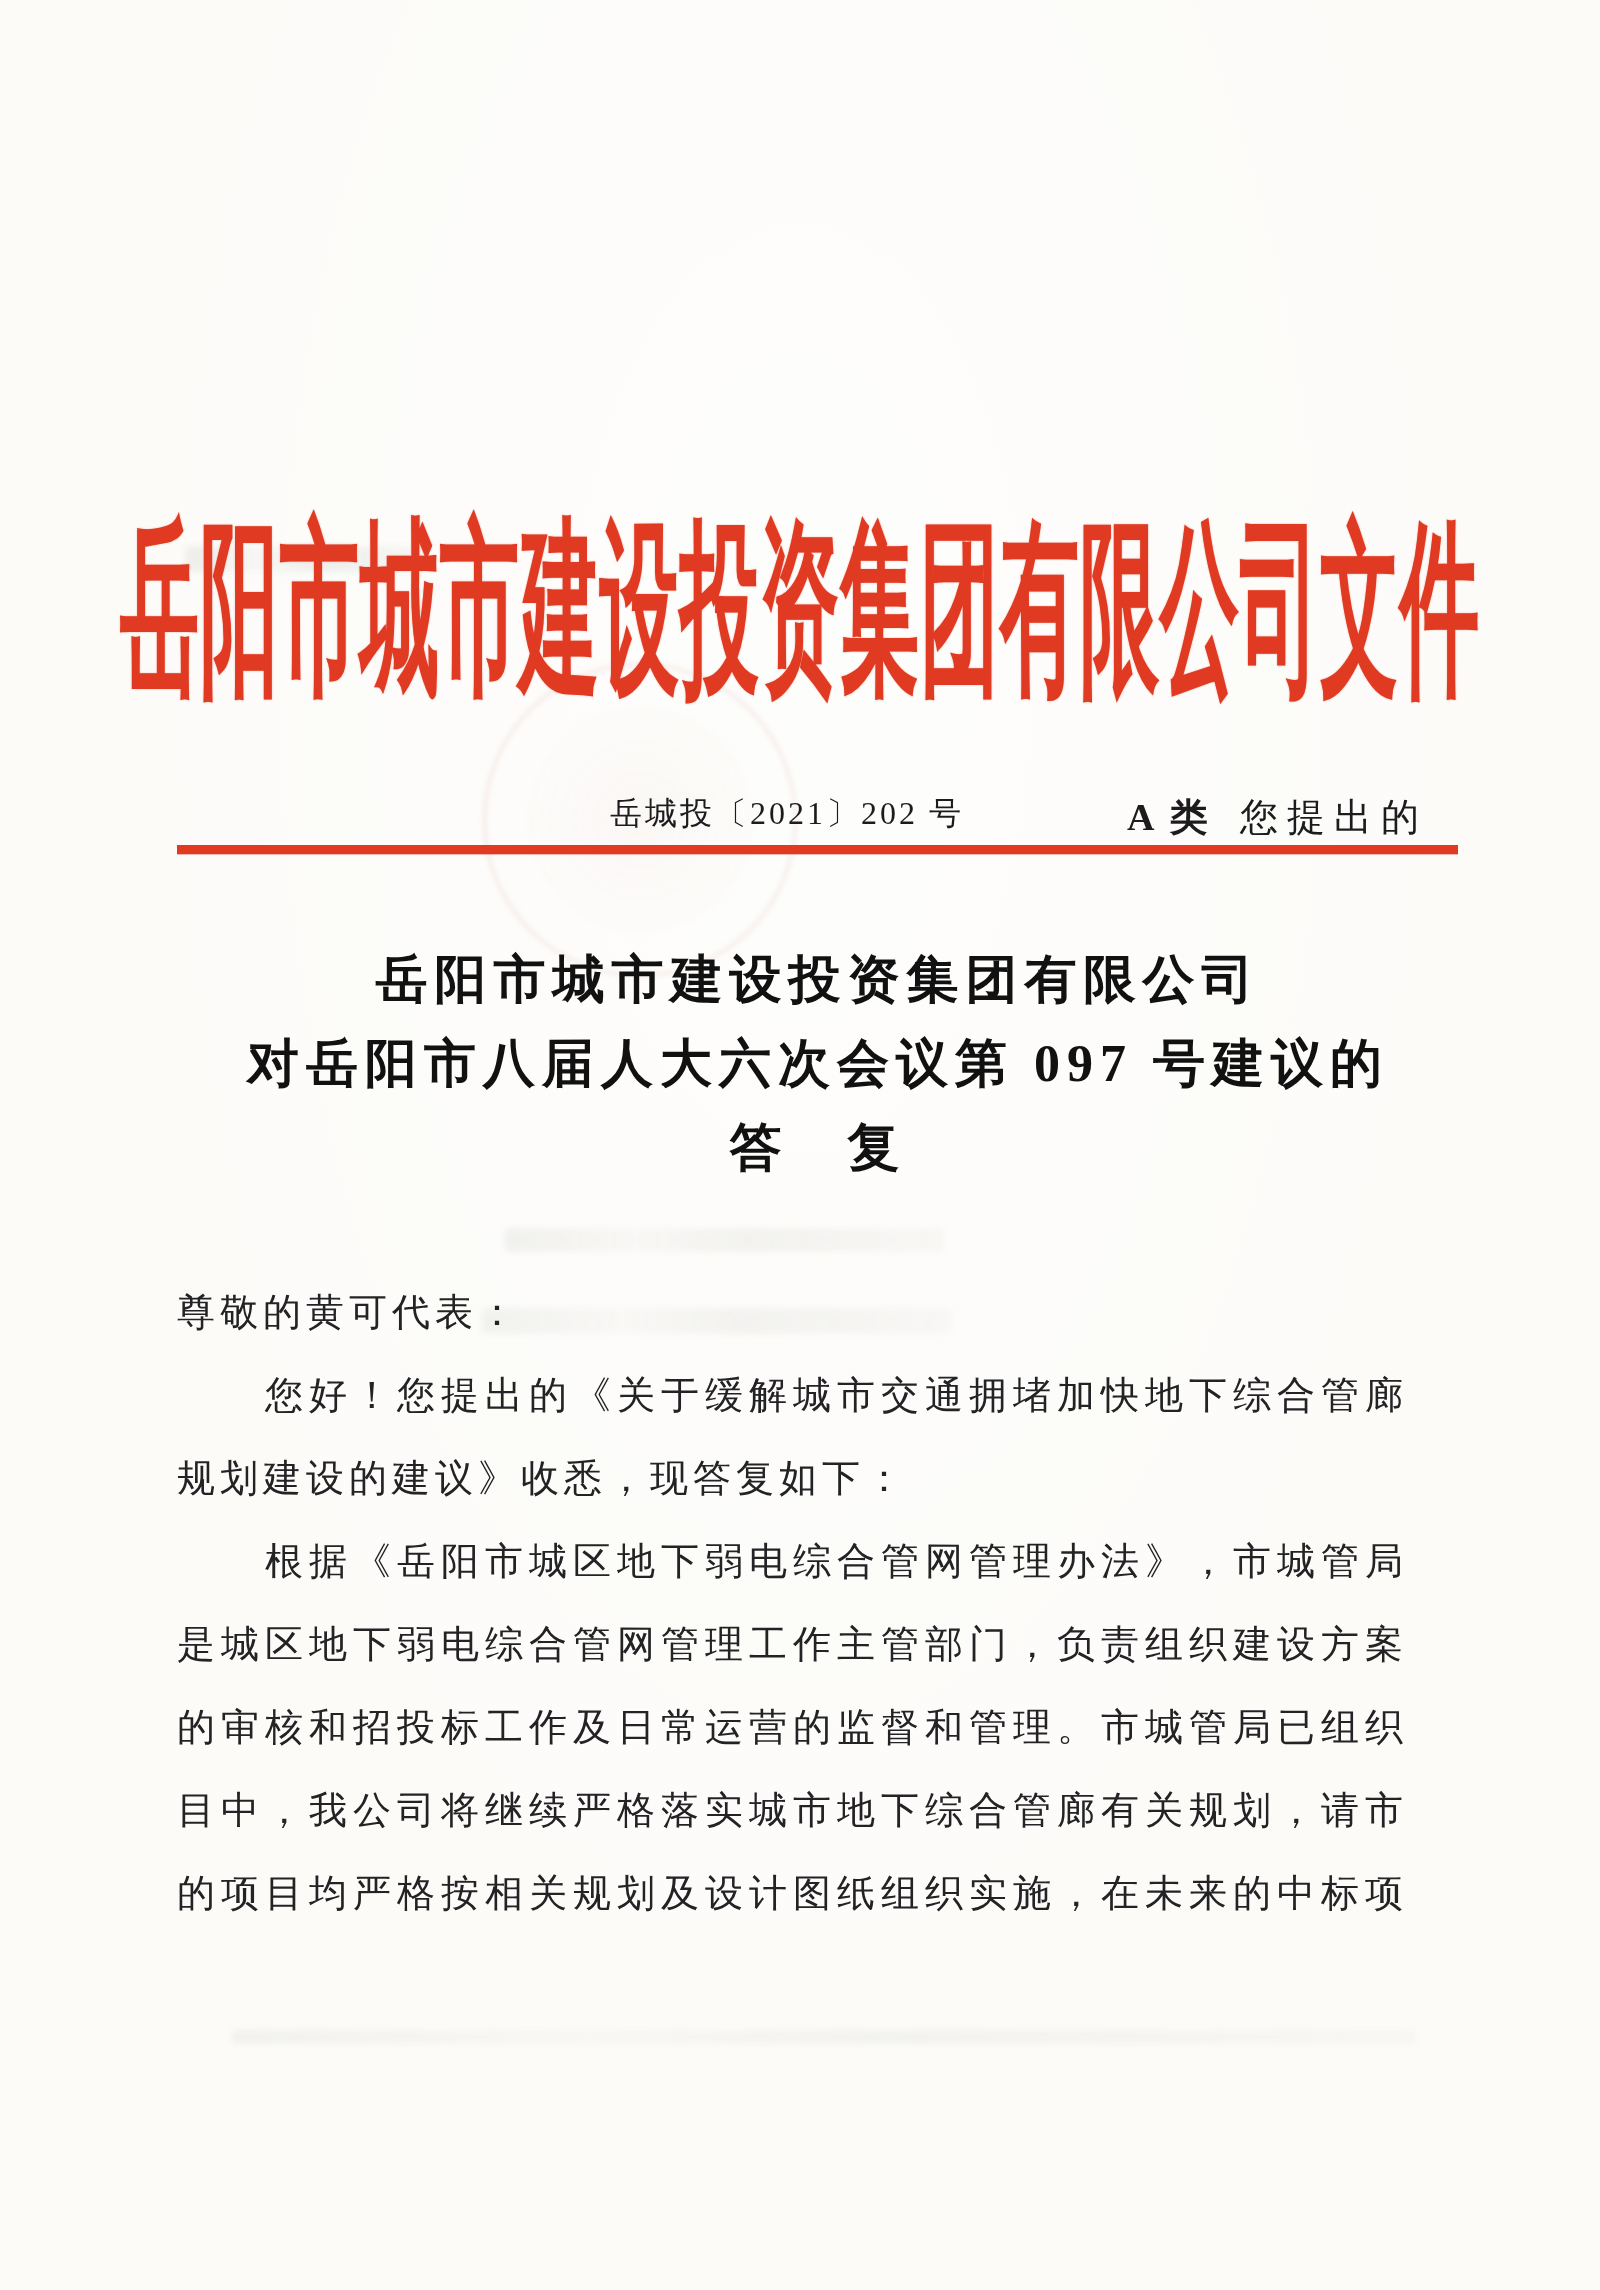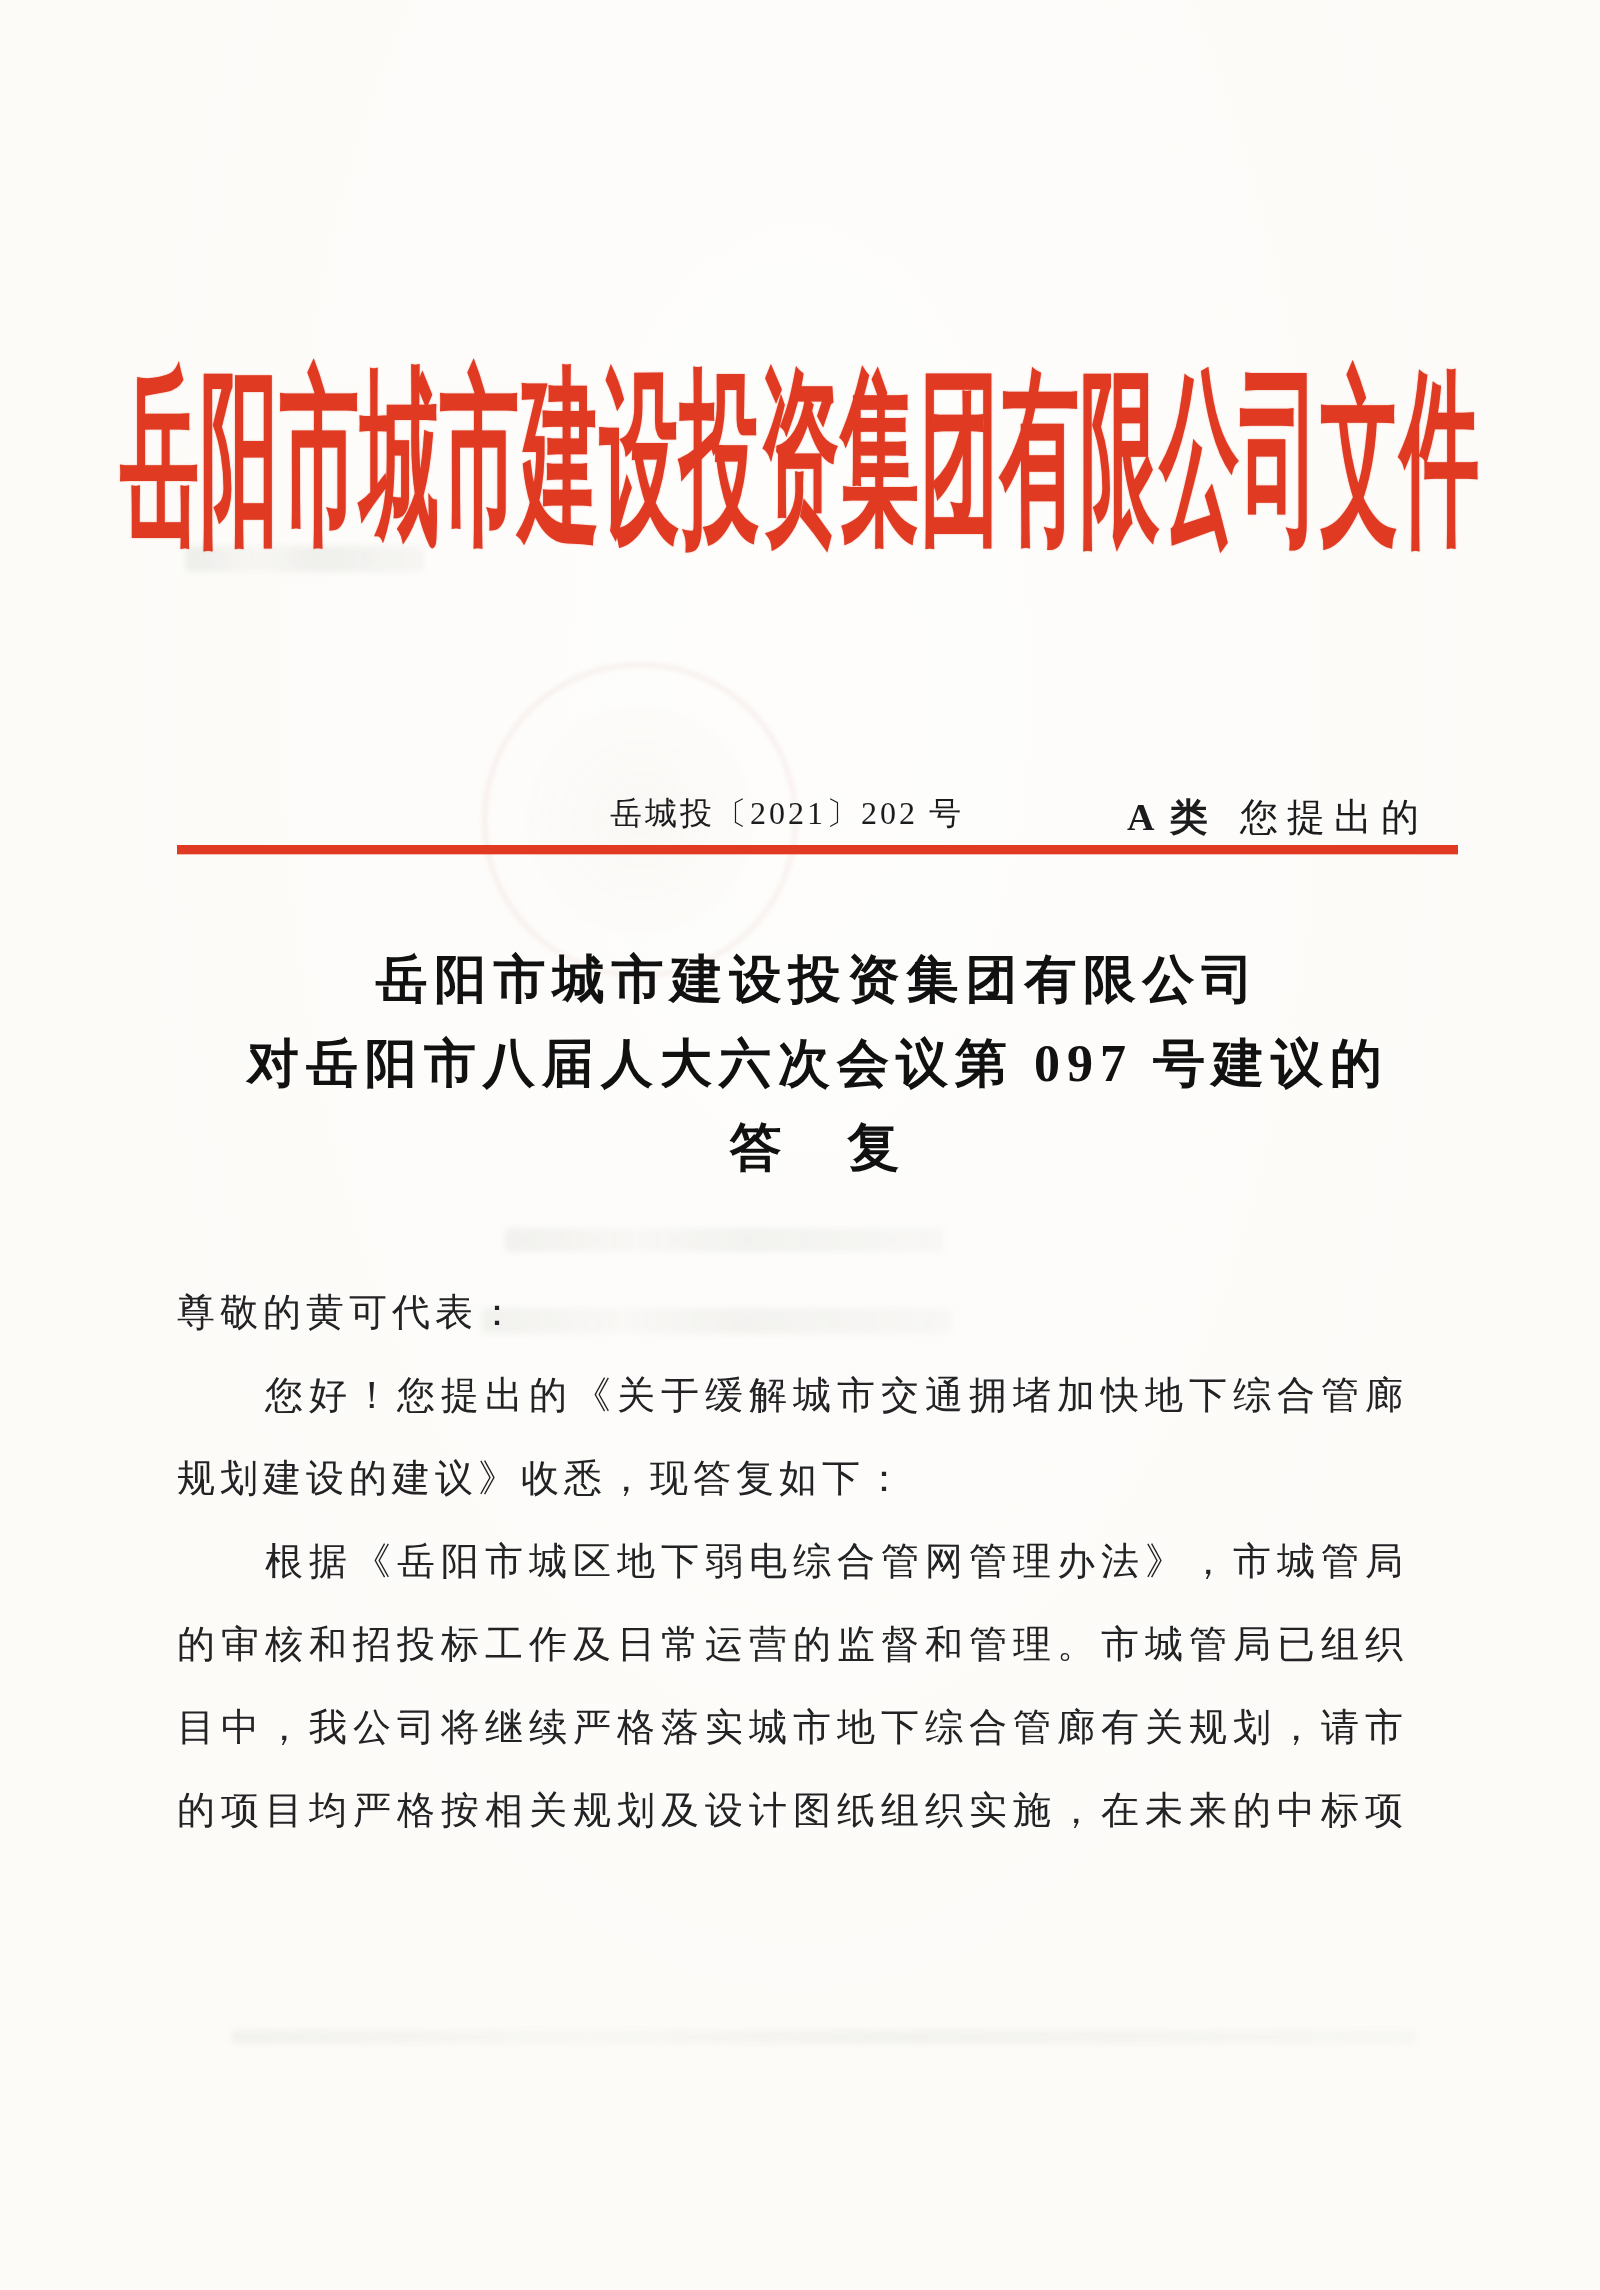--- a/index.html
+++ b/index.html
@@ -38,21 +38,21 @@
     border-radius: 4px;
   }
   .smudge-a { left: 186px; top: 546px; width: 238px; height: 26px; opacity: .8; }
   .smudge-b { left: 505px; top: 1228px; width: 440px; height: 24px; opacity: .65; }
   .smudge-c { left: 482px; top: 1308px; width: 470px; height: 26px; opacity: .6; }
   .smudge-d { left: 232px; top: 2030px; width: 1185px; height: 14px; opacity: .55; }
 
   
   .letterhead {
     position: absolute; left: 0; top: 420px; width: 1600px; height: 230px;
-    display: flex; align-items: flex-start; justify-content: center; font-family: Liberation Serif, serif;
+    display: flex; align-items: flex-end; justify-content: center; font-family: Liberation Serif, serif;
   }
   .letterhead-title {
     display: inline-block;
     font-weight: 700;
     font-size: 79px;
     line-height: 1;
     letter-spacing: 1px;
     color: var(--accent);
     transform: scaleY(2.4);
     white-space: nowrap;
@@ -132,19 +132,20 @@
     <div>对岳阳市八届人大六次会议第 097 号建议的</div>
     <div>答　复</div>
   </div>
 
   <div class="doc-body">
     <div>
         <div class="body-line plain">尊敬的黄可代表：</div>
         <div class="body-line indent">您好！您提出的《关于缓解城市交通拥堵加快地下综合管廊</div>
         <div class="body-line plain">规划建设的建议》收悉，现答复如下：</div>
         <div class="body-line indent">根据《岳阳市城区地下弱电综合管网管理办法》，市城管局</div>
+        <div class="body-line">是城区地下弱电综合管网管理工作主管部门，负责组织建设方案</div>
         <div class="body-line">的审核和招投标工作及日常运营的监督和管理。市城管局已组织</div>
         <div class="body-line">目中，我公司将继续严格落实城市地下综合管廊有关规划，请市</div>
         <div class="body-line">的项目均严格按相关规划及设计图纸组织实施，在未来的中标项</div>
       </div>
   </div>
 
 </div>
 
 </body></html>

